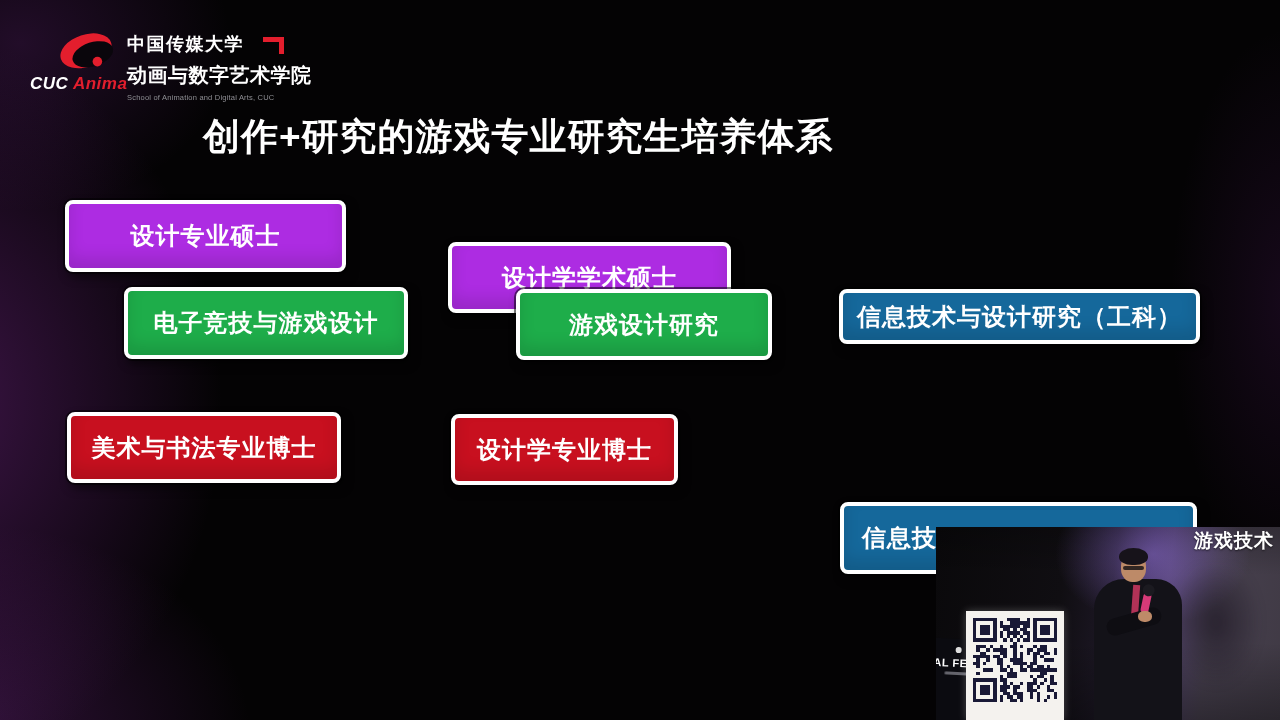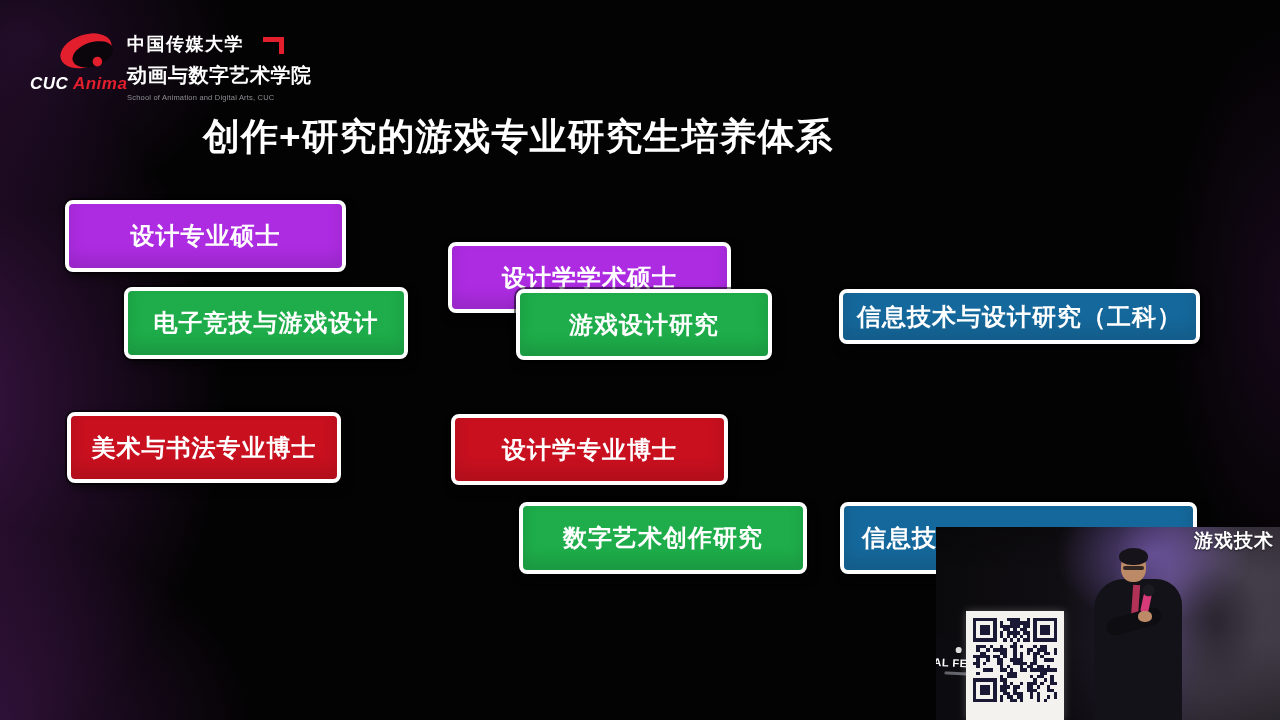--- a/index.html
+++ b/index.html
@@ -37,21 +37,21 @@
   .purple{background:var(--box-purple,#ad2ce2);}
   .green{background:var(--box-green,#1ead4a);}
   .blue{background:var(--box-blue,#15689b);}
   .red{background:var(--box-red,#c8101f);}
   .b1{left:65px;top:200px;width:281px;height:72px;}
   .b2{left:448px;top:202px;width:283px;height:71px;margin-top:40px;}
   .b3{left:124px;top:287px;width:284px;height:72px;}
   .b4{left:516px;top:289px;width:256px;height:71px;}
   .b5{left:827px;top:289px;width:361px;height:55px;margin-left:12px;}
   .b6{left:67px;top:412px;width:274px;height:71px;}
-  .b7{left:451px;top:414px;width:277px;height:71px;text-align:center;}
+  .b7{left:451px;top:414px;width:227px;height:71px;text-align:center;}
   .b8{left:127px;top:500px;width:286px;height:73px;}
   .b9{left:519px;top:502px;width:288px;height:72px;}
   .b10{left:840px;top:502px;width:357px;height:72px;justify-content:flex-start;padding-left:18px;}
 
   
   .video{position:absolute;left:936px;top:527px;width:344px;height:193px;z-index:5;overflow:hidden;
     background:
       radial-gradient(150px 110px at 63% 14%, rgba(139,108,205,.55), rgba(0,0,0,0) 65%),
       linear-gradient(180deg, rgba(0,0,0,.25) 0%, rgba(0,0,0,0) 25%, rgba(0,0,0,0) 60%, rgba(0,0,0,.35) 100%),
       linear-gradient(97deg,#0a090b 0%,#100e12 36%,#1c1724 50%,#3d3057 60%,#4a3c63 65%,#47404e 78%,#403a45 100%);}
@@ -116,23 +116,20 @@
       <span>游戏设计研究</span>
     </div>
   <div class="node blue b5">
       <span>信息技术与设计研究（工科）</span>
     </div>
   <div class="node red b6">
       <span>美术与书法专业博士</span>
     </div>
   <div class="node red b7">
       <span>设计学专业博士</span>
-    </div>
-  <div class="node green b9">
-      <span>数字艺术创作研究</span>
     </div>
   <div class="node blue b10">
       <span>信息技</span>
     </div>
 
   <div class="video">
     <div class="vo-shadow"></div>
     <div>
       <div class="torso"></div>
       <div class="lanyard"></div>

